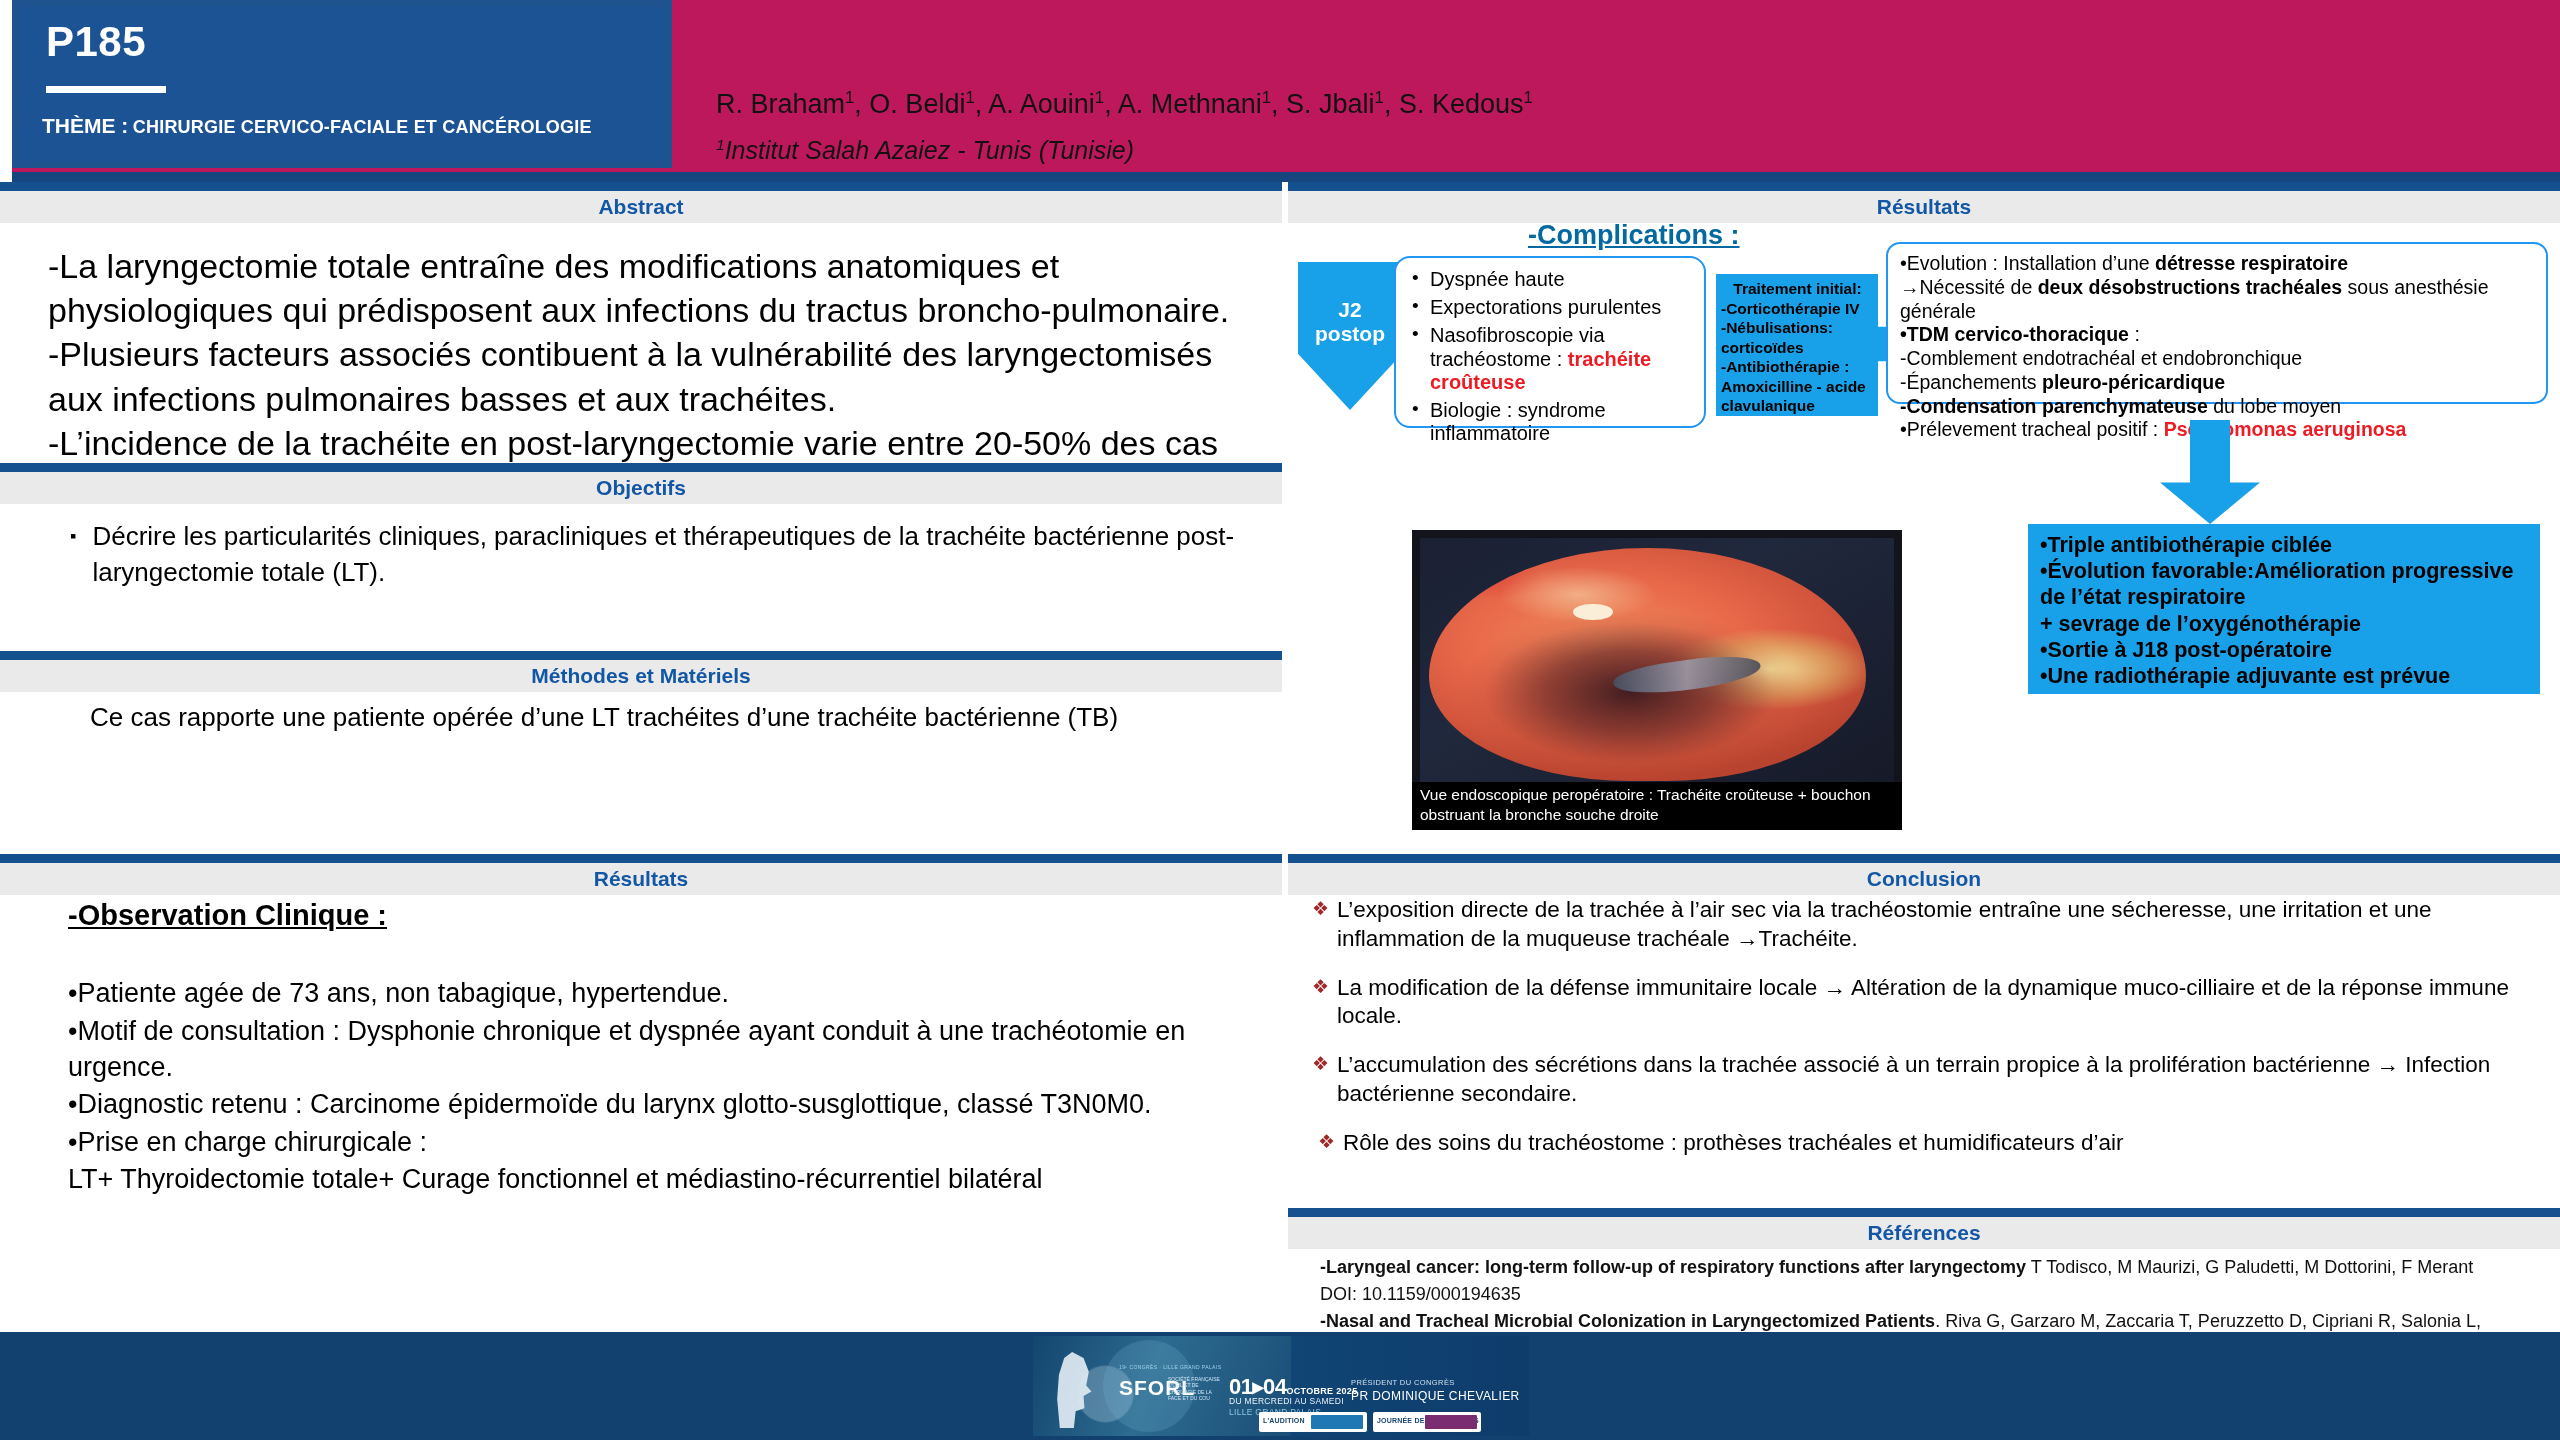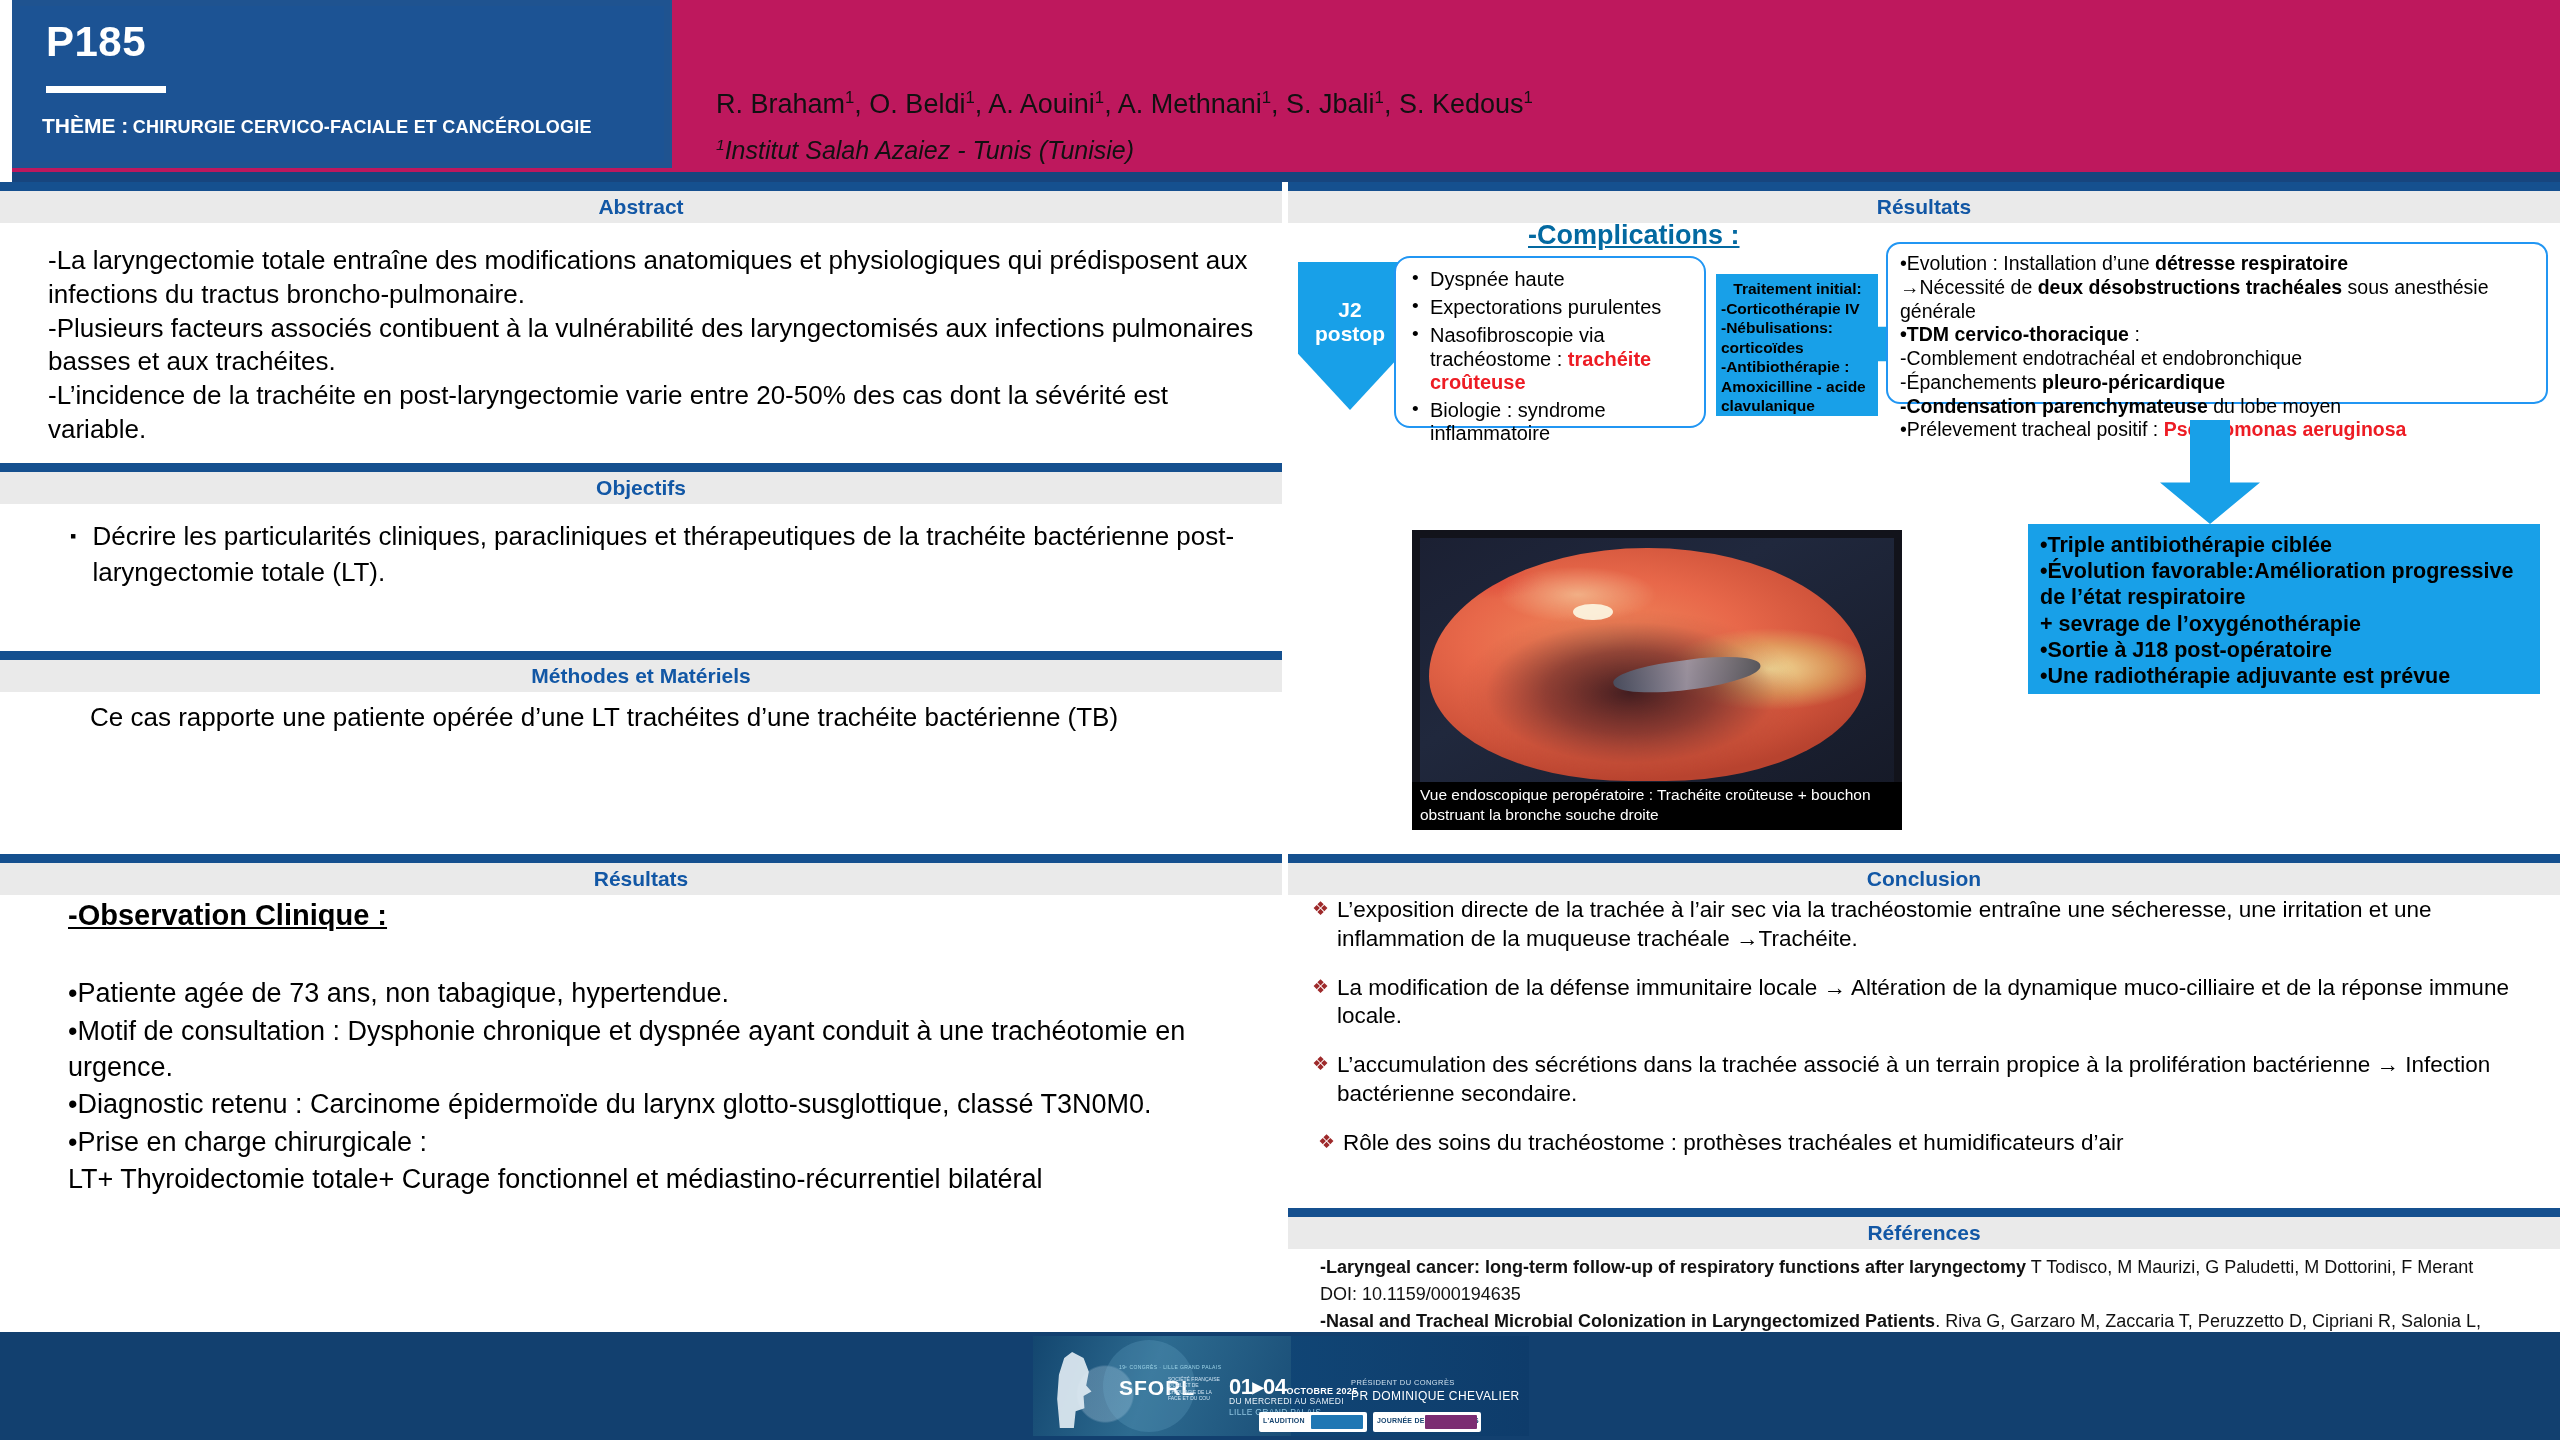--- a/index.html
+++ b/index.html
@@ -51,21 +51,21 @@
   }
 
   
   .col-left  { position:absolute; left:0;    top:182px; width:1282px; height:1150px; }
   .col-right { position:absolute; left:1288px; top:182px; width:1272px; height:1150px; }
 
   .body-text { position:absolute; color:#000; }
 
   .abstract-body {
     left:48px; top:62px; width:1210px;
-    font-size:26px; line-height:1.3;
+    font-size:34px; line-height:1.3;
   }
   .objectifs-body { left:70px; top:56px; width:1180px; font-size:26px; line-height:1.38; }
   .obj-bullet { display:flex; gap:16px; }
   .obj-bullet .sq { flex:0 0 auto; font-size:18px; line-height:1.9; }
   .methodes-body { left:90px; top:48px; width:1160px; font-size:26px; line-height:1.36; }
   .resultats-body { left:68px; top:42px; width:1200px; font-size:27px; line-height:1.32; }
   .obs-title {
     font-size:29px; font-weight:bold; text-decoration:underline; margin-bottom:42px;
   }
   .obs-line { margin-bottom:2px; }

